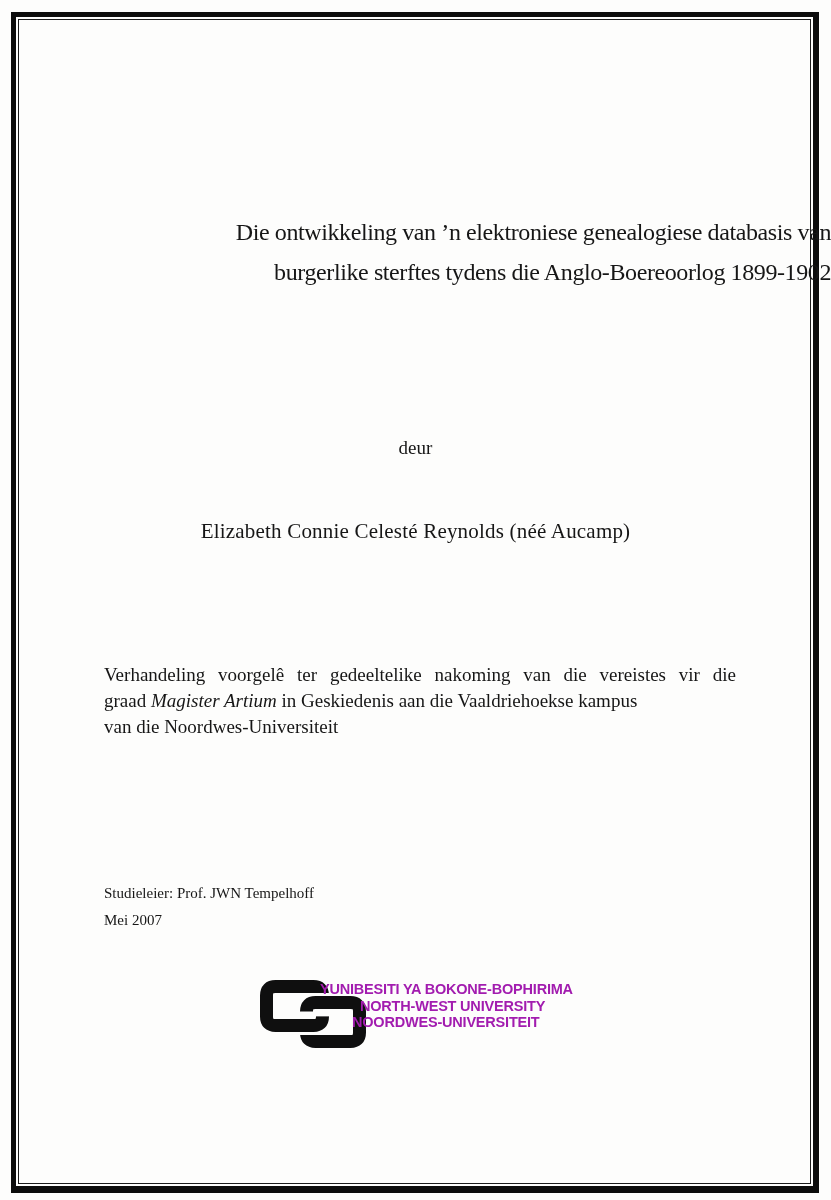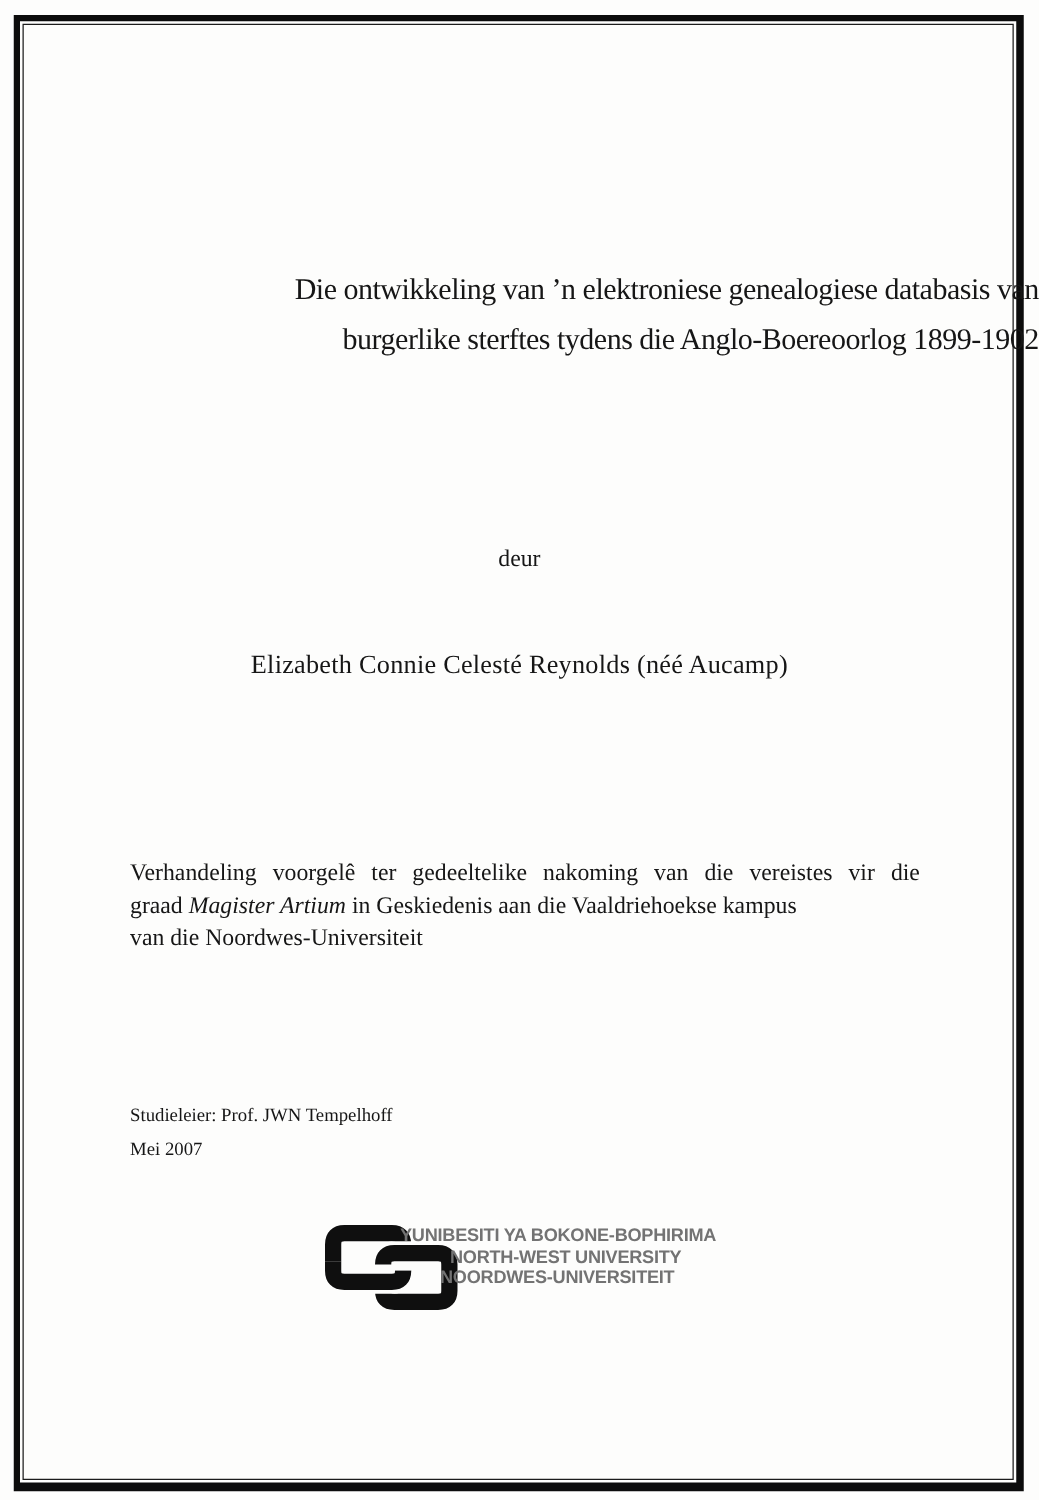--- a/index.html
+++ b/index.html
@@ -31,37 +31,37 @@
   }
 
   .author{
     position:absolute;top:519px;left:0;right:0;
     text-align:center;font-size:21px;line-height:24px;letter-spacing:0.2px;
     white-space:nowrap;
   }
 
   .statement{
     position:absolute;top:662px;left:104px;width:632px;
-    font-size:19px;line-height:26px;margin-top:24px;
+    font-size:19px;line-height:26px;
   }
   .justify-line{display:flex;justify-content:space-between;flex-wrap:nowrap;}
   .italic{font-style:italic;}
 
   .supervisor-block{
     position:absolute;top:880px;left:104px;
     font-size:15px;line-height:27px;
   }
 
   .logo{position:absolute;top:976px;left:256px;width:330px;height:80px;}
   .logo svg{position:absolute;left:0;top:0;}
   .logo-text{
     position:absolute;left:64px;top:5px;
     font-family:"Liberation Sans","DejaVu Sans",sans-serif;
     font-weight:bold;font-size:14.5px;line-height:16.5px;
-    letter-spacing:-0.2px;color:#737373;white-space:nowrap;
+    letter-spacing:-0.2px;color:#a21caf;white-space:nowrap;
   }
   .logo-text .lt2{margin-left:40px;}
   .logo-text .lt3{margin-left:32px;}
 </style>
 </head>
 <body>
 
 <div class="sheet">
 
   <div class="outer-frame">

